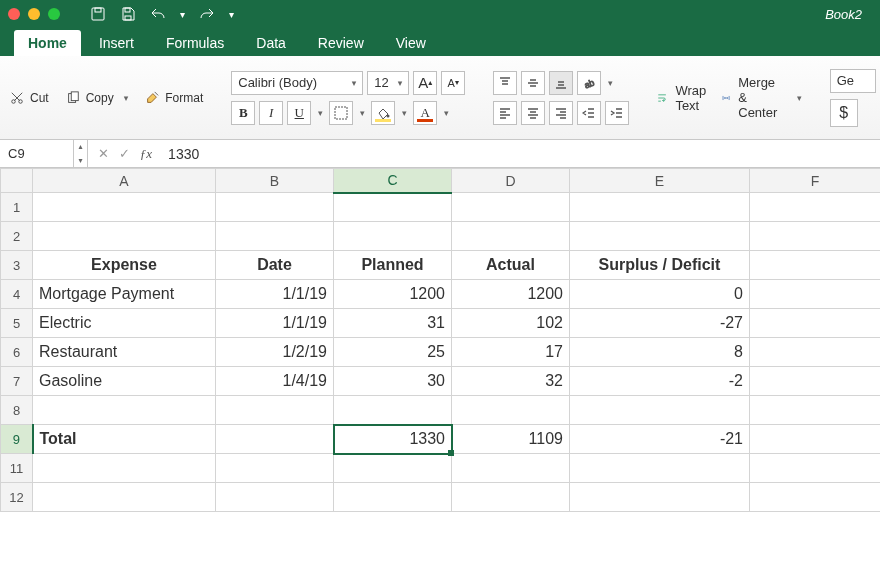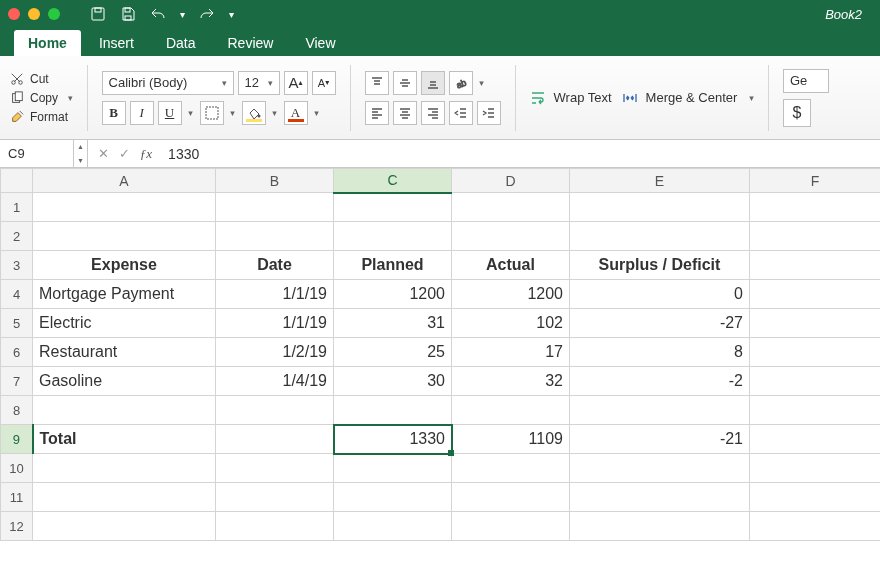--- a/index.html
+++ b/index.html
@@ -23,21 +23,21 @@
 .tab.active { background:#fff; color:#1a6b44; font-weight:600; }
 
 
 .ribbon { height: 84px; background: linear-gradient(#fdfdfd,#f3f3f3); border-bottom:1px solid #c8c8c8; display:flex; align-items:center; padding: 6px 10px; gap:12px; }
 .rsep { width:1px; height:66px; background:#d6d6d6; margin:0 2px; }
 
 .paste-block { display:flex; flex-direction:column; align-items:center; gap:2px; width:46px; }
 .paste-block .clip { width:30px; height:36px; }
 .paste-block .lbl { font-size:12px; color:#444; }
 
-.mini-actions { display:flex; flex-direction:column; gap:5px; font-size:12px; color:#333; }
+.mini-actions { display:flex; flex-direction:row; gap:17px; font-size:12px; color:#333; }
 .mini-actions .row { display:flex; align-items:center; gap:6px; }
 .mini-actions svg { width:14px; height:14px; }
 
 .font-block { display:flex; flex-direction:column; gap:6px; }
 .font-row1 { display:flex; gap:4px; align-items:center; }
 .font-select { height:24px; border:1px solid #bfbfbf; background:#fff; display:flex; align-items:center; padding:0 6px; font-size:13px; }
 .font-name { width:132px; justify-content:space-between; }
 .font-size { width:42px; justify-content:space-between; }
 .chev { font-size:9px; color:#666; margin-left:4px; }
 .sq { width:24px; height:24px; border:1px solid #bfbfbf; background:#fff; display:flex; align-items:center; justify-content:center; font-size:13px; }
@@ -126,20 +126,21 @@
         </svg>
       </span>
     <span class="mac-chevron">▾</span>
   </div>
   <div class="wb-title">Book2</div>
 </div>
 
 <div class="tabstrip">
   <div class="tab active">Home</div>
   <div class="tab">Insert</div>
+  <div class="tab">Formulas</div>
   <div class="tab">Data</div>
   <div class="tab">Review</div>
   <div class="tab">View</div>
 </div>
 
 <div class="ribbon">
   <div class="mini-actions">
     <div class="row">
         <svg viewBox="0 0 16 16">
           <circle cx="4" cy="12" r="2" fill="none" stroke="#444"></circle>
@@ -410,29 +411,20 @@
 <tr>
           <th class="rowhdr active-row">9</th>
   <td class="cell-text cell-bold">Total</td>
   <td></td>
   <td class="cell-num selected-cell">1330</td>
   <td class="cell-num">1109</td>
   <td class="cell-num">-21</td>
   <td></td>
         </tr>
 <tr>
-          <th class="rowhdr">10</th>
-          <td></td>
-          <td></td>
-          <td></td>
-          <td></td>
-          <td></td>
-          <td></td>
-        </tr>
-<tr>
           <th class="rowhdr">11</th>
           <td></td>
           <td></td>
           <td></td>
           <td></td>
           <td></td>
           <td></td>
         </tr>
 <tr>
           <th class="rowhdr">12</th>

